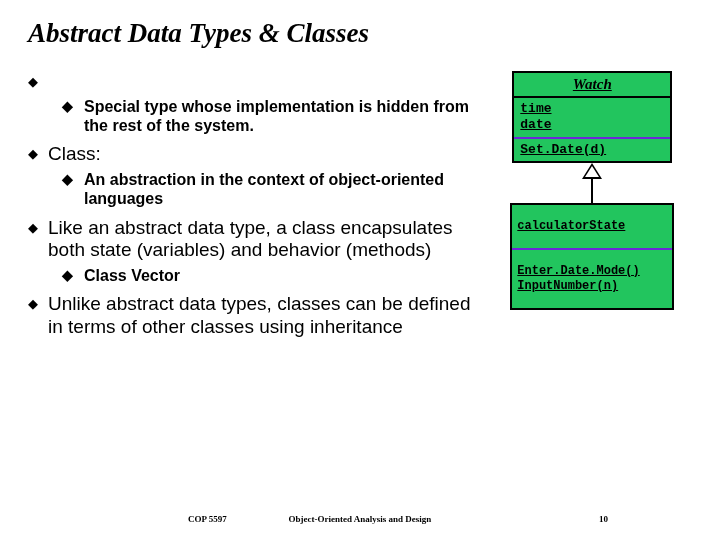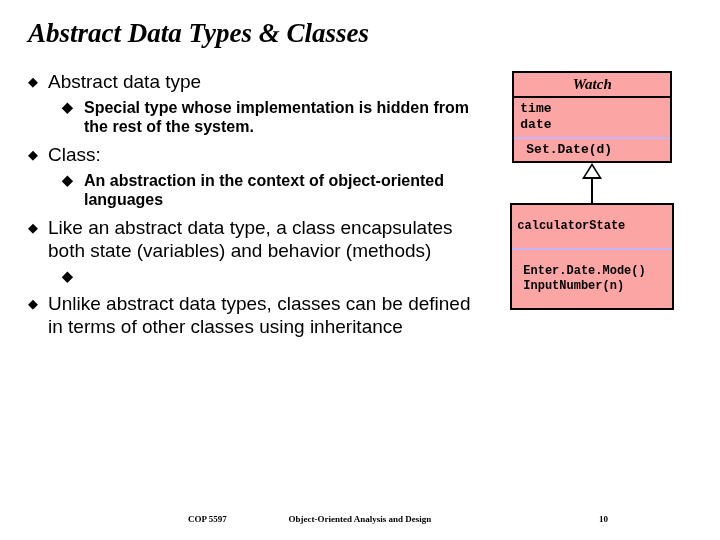--- a/index.html
+++ b/index.html
@@ -74,45 +74,46 @@
     font-size: 9px;
     font-weight: bold;
   }
   .footer .fl { position: absolute; left: 188px; }
   .footer .fc { position: absolute; left: 0; width: 720px; text-align: center; }
   .footer .fr { position: absolute; right: 112px; }
 
   
   .uml-box {
     border: 2px solid #000;
-    background: #fca5a5;
+    background: #22c55e;
     width: 160px;
     font-family: "Times New Roman", Times, serif;
+    text-decoration: underline;
   }
   .uml-name {
     border-bottom: 2px solid #000;
     text-align: center;
     font-weight: bold;
     font-style: italic;
     font-size: 15px;
     padding: 3px 2px;
   }
   .uml-name-child {
     font-style: normal;
   }
   .uml-sec {
-    border-bottom: 2px solid #c4b5fd;
+    border-bottom: 2px solid #6d28d9;
     font-family: "Courier New", Courier, monospace;
     font-weight: bold;
     font-size: 13px;
     padding: 3px 6px;
     line-height: 1.25;
     white-space: pre;
   }
-  .uml-sec:last-child { border-bottom: none; margin-left: 6px; }
+  .uml-sec:last-child { border-bottom: none; }
   
   .uml-child .uml-sec { font-size: 12px; padding: 14px 5px; }
   .uml-child { width: 164px; }
   
   .inh {
     width: 2px; height: 40px; position: relative;
     display: flex; flex-direction: column; align-items: center;
   }
   .inh .line {
     width: 2px; background: #000; flex: 1;
@@ -138,21 +139,20 @@
 
 <div class="slide">
   <h1 class="title">Abstract Data Types &amp; Classes</h1>
 
   <div class="body">
 
     <div class="text-col">
 
       <div class="bullet">
         <span class="mk">◆</span>
-        <span>Abstract data type</span>
       </div>
       <div class="sub">
         <span class="mk">◆</span>
         <span>Special type whose implementation is hidden from the rest of the system.</span>
       </div>
 
       <div class="bullet">
         <span class="mk">◆</span>
         <span>Class:</span>
       </div>
@@ -160,20 +160,21 @@
         <span class="mk">◆</span>
         <span>An abstraction in the context of object-oriented languages</span>
       </div>
 
       <div class="bullet">
         <span class="mk">◆</span>
         <span>Like an abstract data type, a class encapsulates both state (variables) and behavior (methods)</span>
       </div>
       <div class="sub">
         <span class="mk">◆</span>
+        <span>Class Vector</span>
       </div>
 
       <div class="bullet">
         <span class="mk">◆</span>
         <span>Unlike abstract data types, classes can be defined in terms of other classes using inheritance</span>
       </div>
 
     </div>
 
     <div class="diagram-col">

